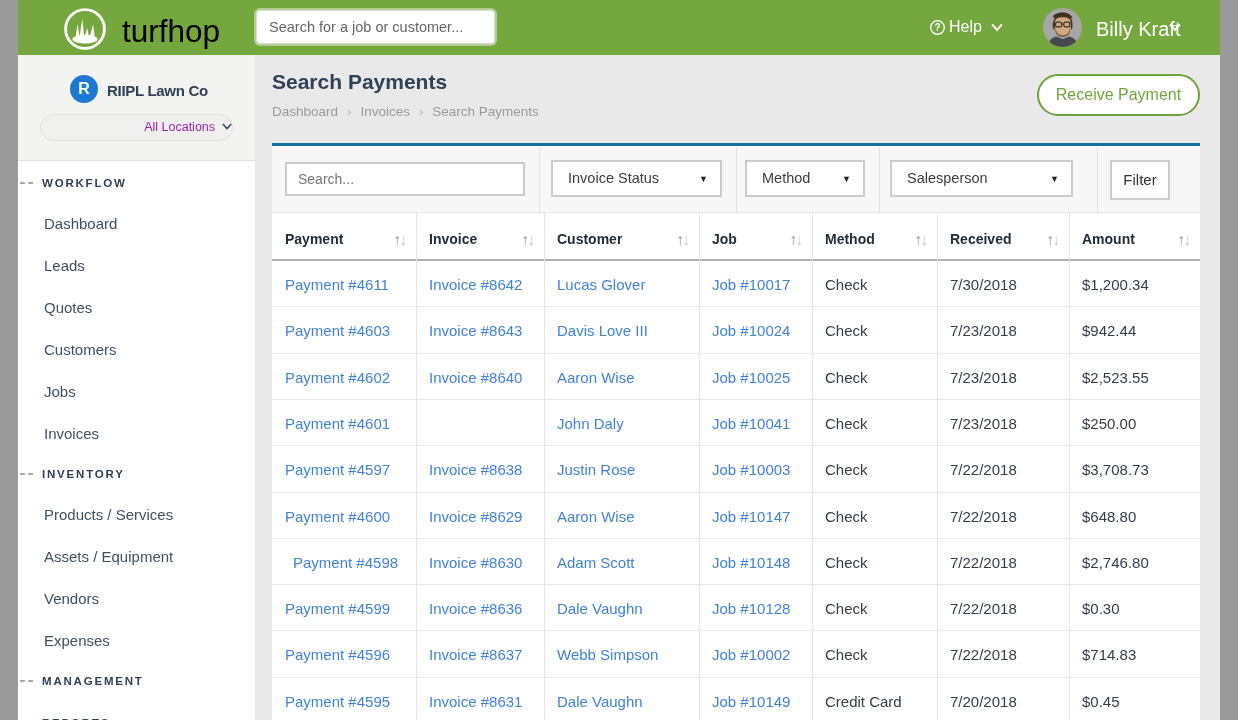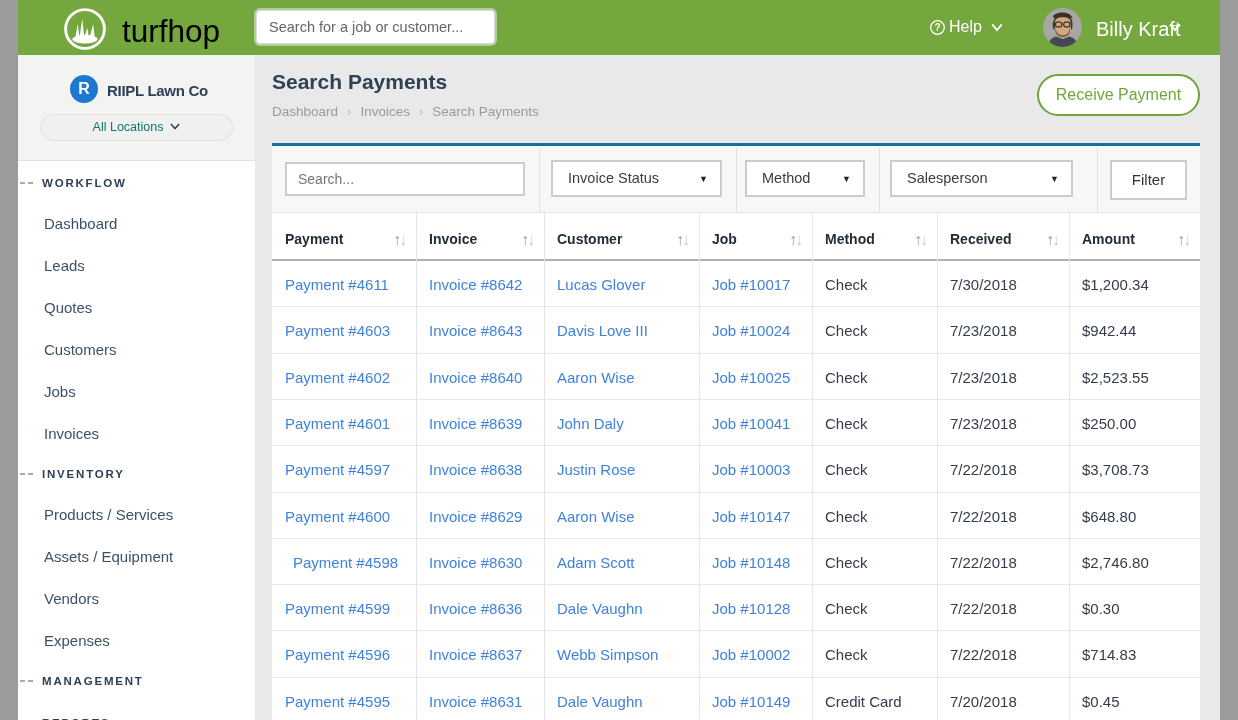--- a/index.html
+++ b/index.html
@@ -23,21 +23,21 @@
   #sidebar { position:absolute; left:0; top:55px; width:237px; height:665px; background:#fff; }
   #sidehead { position:absolute; left:0; top:0; width:237px; height:106px;
     background:#f3f3f1; border-bottom:1px solid #e2e2e0; }
   #rcircle { position:absolute; left:52px; top:20px; width:28px; height:28px;
     border-radius:50%; background:#1d78d2; color:#fff; font-weight:bold;
     font-size:16px; text-align:center; line-height:28px; }
   #companyname { position:absolute; left:89px; top:27px; font-size:15px; letter-spacing:-0.3px;
     font-weight:bold; color:#2e4156; }
   #locpill { position:absolute; left:22px; top:59px; width:193px; height:27px;
     background:#f0f0ee; border:1px solid #e0e0de; border-radius:14px;
-    text-align:center; font-size:12.5px; color:#0f766e; line-height:25px; }
+    text-align:right; font-size:12.5px; color:#a21caf; line-height:25px; }
   .sect { position:absolute; left:24px; font-size:11.5px; font-weight:bold;
     letter-spacing:1.8px; color:#2f4054; transform:translateY(-50%); }
   .sdash { position:absolute; left:2px; width:13px; height:0;
     border-top:2px dashed #a9a9a9; }
   .sitem { position:absolute; left:26px; font-size:15px; color:#3d5165;
     transform:translateY(-50%); }
 
   
   #title { position:absolute; left:254px; top:70px; font-size:21px; font-weight:bold;
     color:#2e4156; }
@@ -52,21 +52,21 @@
     background:#fff; border-top:3.5px solid #16709e; }
   #filterrow { position:absolute; left:254px; top:147px; width:928px; height:66px;
     background:#f7f7f7; border-bottom:1px solid #e4e4e4; }
   .fsep { position:absolute; top:147px; height:66px; width:1px; background:#e2e2e2; }
   .finput { position:absolute; background:#fff; border:2px solid #cbcbcb;
     font-size:14px; color:#757575; }
   .fselect { position:absolute; background:#fff; border:2px solid #cbcbcb;
     font-size:14.5px; color:#3c3c3c; }
   .fselect .arr { position:absolute; right:12px; top:50%; transform:translateY(-50%);
     font-size:9px; color:#222; }
-  #filterbtn { position:absolute; left:1092px; top:160px; width:77px; height:40px;
+  #filterbtn { position:absolute; left:1092px; top:160px; width:60px; height:40px;
     background:#fff; border:2px solid #ccc; font-size:15px; color:#333;
     text-align:center; line-height:36px; }
 
   
   .hcell { position:absolute; top:213px; height:47px; font-size:14px; font-weight:bold;
     color:#212d38; line-height:52px; }
   .sort { position:absolute; top:213px; height:47px; line-height:53px;
     font-size:16px; color:#cbcbcb; letter-spacing:-2px; }
   .sort b { color:#9a9a9a; font-weight:normal; }
   #hborder { position:absolute; left:254px; top:259px; width:928px; height:2px;
@@ -210,21 +210,20 @@
   <div class="cell" style="left:932px; top:306.3px;">7/23/2018</div>
   <div class="cell" style="left:1064px; top:306.3px;">$942.44</div>
   <div class="cell lnk" style="left:267px; top:352.6px;">Payment #4602</div>
   <div class="cell lnk" style="left:411px; top:352.6px;">Invoice #8640</div>
   <div class="cell lnk" style="left:539px; top:352.6px;">Aaron Wise</div>
   <div class="cell lnk" style="left:694px; top:352.6px;">Job #10025</div>
   <div class="cell" style="left:807px; top:352.6px;">Check</div>
   <div class="cell" style="left:932px; top:352.6px;">7/23/2018</div>
   <div class="cell" style="left:1064px; top:352.6px;">$2,523.55</div>
   <div class="cell lnk" style="left:267px; top:398.9px;">Payment #4601</div>
-  <div class="cell lnk" style="left:411px; top:398.9px;">Invoice #8639</div>
   <div class="cell lnk" style="left:539px; top:398.9px;">John Daly</div>
   <div class="cell lnk" style="left:694px; top:398.9px;">Job #10041</div>
   <div class="cell" style="left:807px; top:398.9px;">Check</div>
   <div class="cell" style="left:932px; top:398.9px;">7/23/2018</div>
   <div class="cell" style="left:1064px; top:398.9px;">$250.00</div>
   <div class="cell lnk" style="left:267px; top:445.2px;">Payment #4597</div>
   <div class="cell lnk" style="left:411px; top:445.2px;">Invoice #8638</div>
   <div class="cell lnk" style="left:539px; top:445.2px;">Justin Rose</div>
   <div class="cell lnk" style="left:694px; top:445.2px;">Job #10003</div>
   <div class="cell" style="left:807px; top:445.2px;">Check</div>

